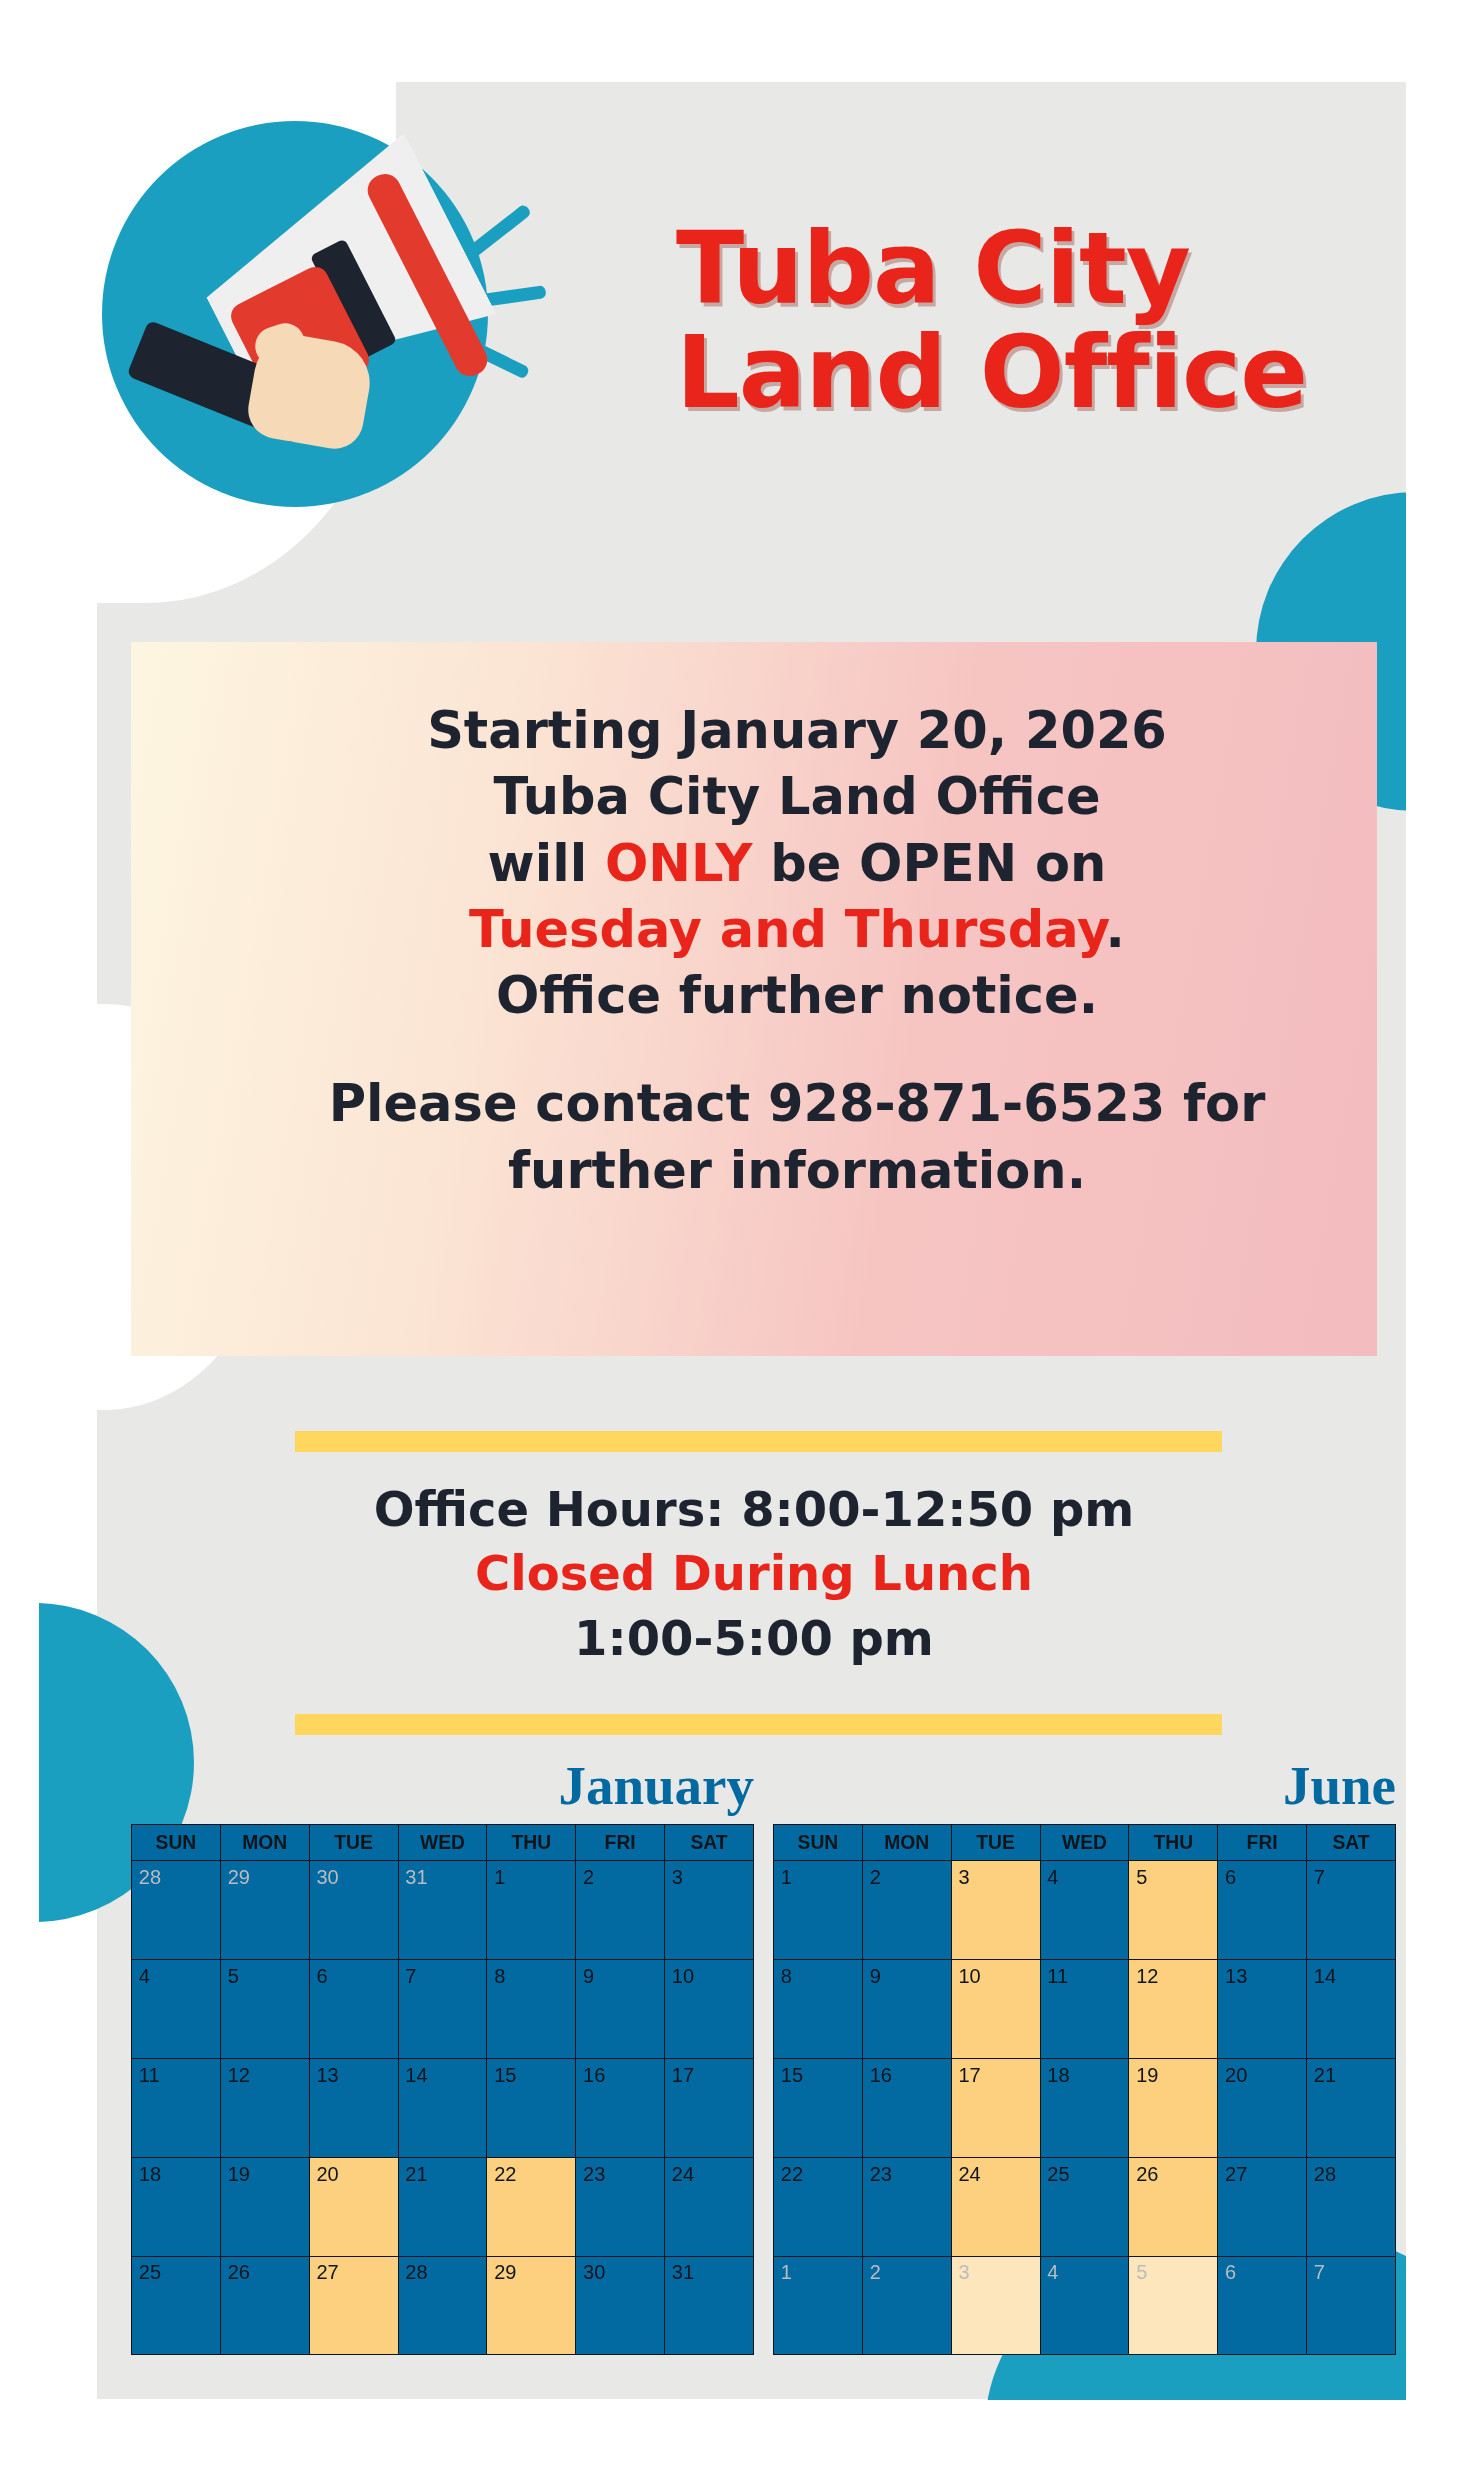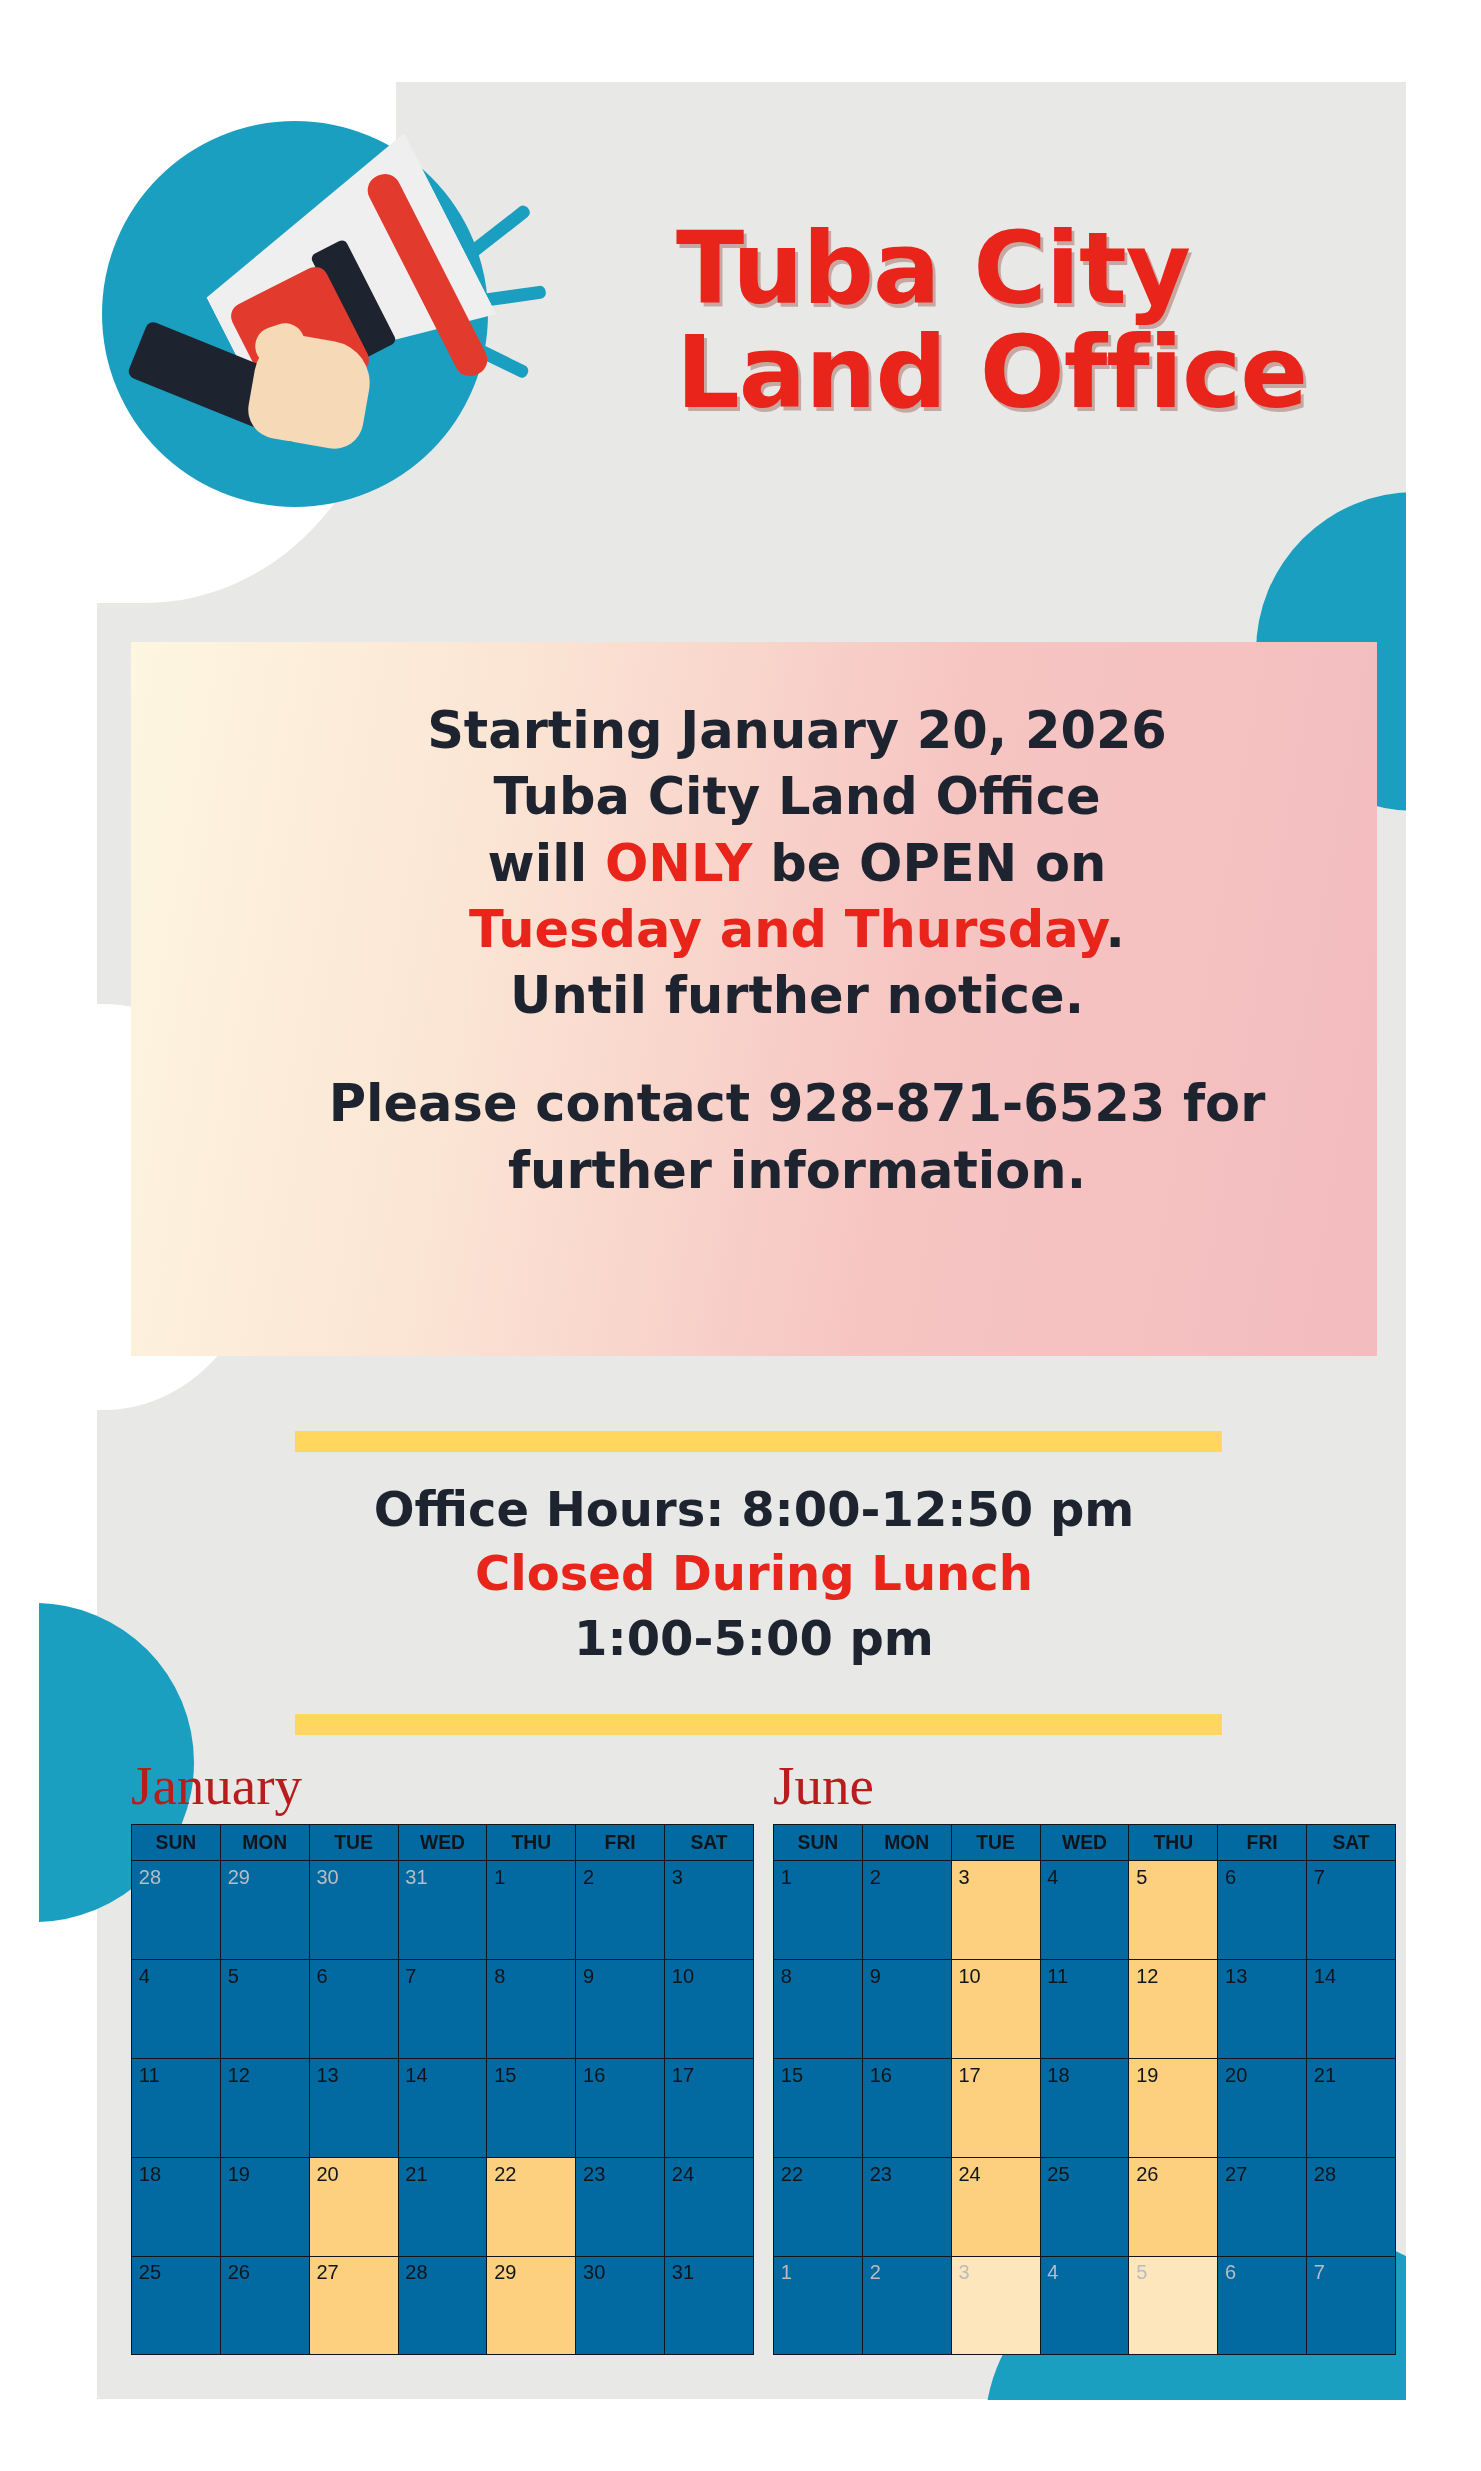--- a/index.html
+++ b/index.html
@@ -269,24 +269,25 @@
     width: 1265px;
     display: flex;
     justify-content: space-between;
   }
   .cal {
     width: 623px;
   }
   .cal-title {
     font-family: "Liberation Serif", serif;
     font-size: 55px;
-    color: #b91c1c;
-    text-align: left;
+    color: #0369a1;
+    text-align: right;
     margin: 0 0 9.7px 0;
     line-height: 1.05;
+    font-weight: bold;
   }
   table.cal-table {
     border-collapse: collapse;
     width: 623px;
     table-layout: fixed;
     background: #0369a1;
   }
   table.cal-table th {
     border: 1px solid #111418;
     font-size: 19.3px;
@@ -344,21 +345,21 @@
   <div class="announce">
     <div class="announce-inner">
       <div>Starting January 20, 2026</div>
       <div>Tuba City Land Office</div>
       <div>
         <span>will </span><span class="red">ONLY</span><span> be OPEN on</span>
       </div>
       <div>
         <span class="red">Tuesday and Thursday</span><span>.</span>
       </div>
-      <div>Until further notice.</div>
+      <div>Office further notice.</div>
       <div class="announce-gap"></div>
       <div>Please contact 928-871-6523 for</div>
       <div>further information.</div>
     </div>
   </div>
 
   <div class="yellow-bar top"></div>
   <div class="hours">
     <div>Office Hours: 8:00-12:50 pm</div>
     <div class="red">Closed During Lunch</div>

